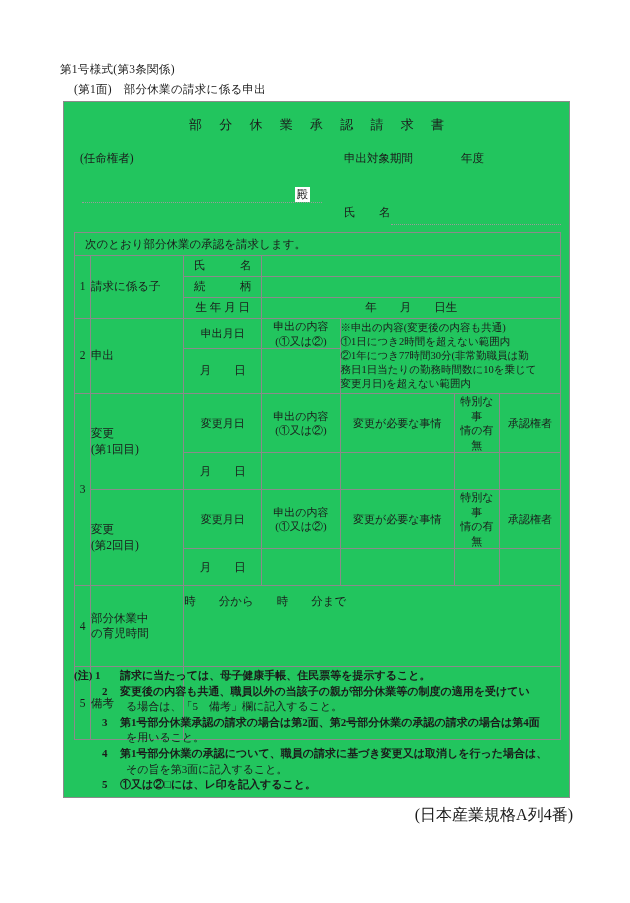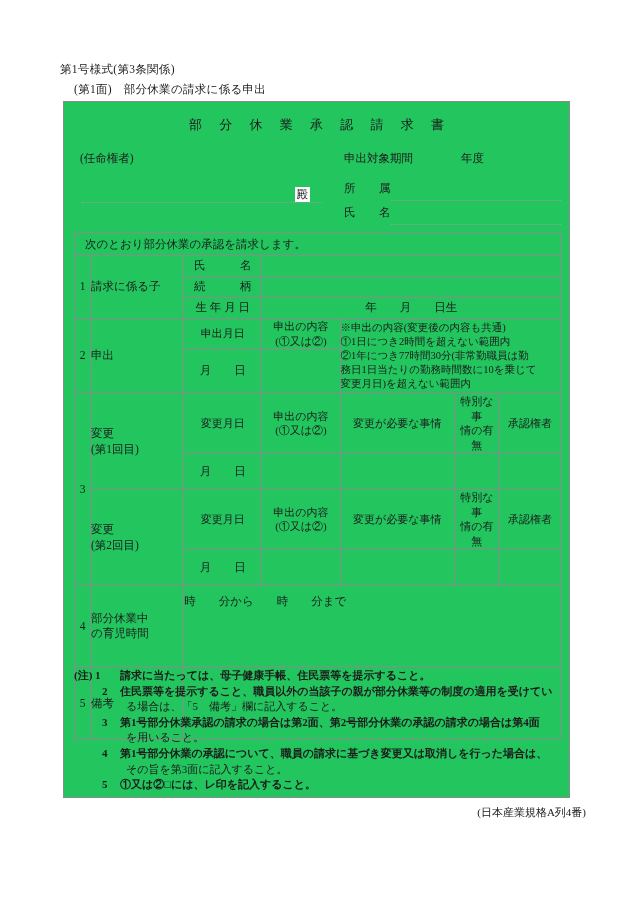--- a/index.html
+++ b/index.html
@@ -243,23 +243,23 @@
   }
   .notes .note .marker.with-chu { left: 0; }
   .notes .note .marker.num-only { left: 28px; }
   .notes .cont {
     padding-left: 52px;
     white-space: nowrap;
   }
 
   .jis-note {
     position: absolute;
-    right: 44px;
+    right: 57px;
     top: 805px;
-    font-size: 11px;
+    font-size: 16px;
     white-space: nowrap;
   }
 </style>
 </head>
 <body>
 
 <div class="page">
 
   <div class="form-code">第1号様式(第3条関係)</div>
   <div class="page-label">(第1面)　部分休業の請求に係る申出</div>
@@ -272,24 +272,20 @@
       <div class="hdr-left">
         <div class="appointer-label">(任命権者)</div>
         <div class="dono-line">
           <div class="dono-dots"></div>
           <div class="dono-word">殿</div>
         </div>
       </div>
       <div class="hdr-right">
         <div class="period-row">
           <span>申出対象期間</span><span class="y-word">年度</span>
-        </div>
-        <div class="field-row r1">
-          <span class="field-lbl">所　属</span>
-          <span class="field-dots"></span>
         </div>
         <div class="field-row r2">
           <span class="field-lbl">氏　名</span>
           <span class="field-dots"></span>
         </div>
       </div>
     </div>
 
     <div class="request-line">
       <span>次のとおり部分休業の承認を請求します。</span>
@@ -414,21 +410,21 @@
 
     <div class="notes" style="position:absolute; left:10px; top:566px; width:487px;">
 
       <div class="note">
         <span class="marker with-chu"><span>(注)</span>&nbsp;<span>1</span></span>
         <span>請求に当たっては、母子健康手帳、住民票等を提示すること。</span>
       </div>
 
       <div class="note">
         <span class="marker num-only">2</span>
-        <span>住民票等を提示すること、職員以外の当該子の親が部分休業等の制度の適用を受けてい</span>
+        <span>変更後の内容も共通、職員以外の当該子の親が部分休業等の制度の適用を受けてい</span>
       </div>
       <div class="cont">る場合は、「5　備考」欄に記入すること。</div>
 
       <div class="note">
         <span class="marker num-only">3</span>
         <span>第1号部分休業承認の請求の場合は第2面、第2号部分休業の承認の請求の場合は第4面</span>
       </div>
       <div class="cont">を用いること。</div>
 
       <div class="note">

